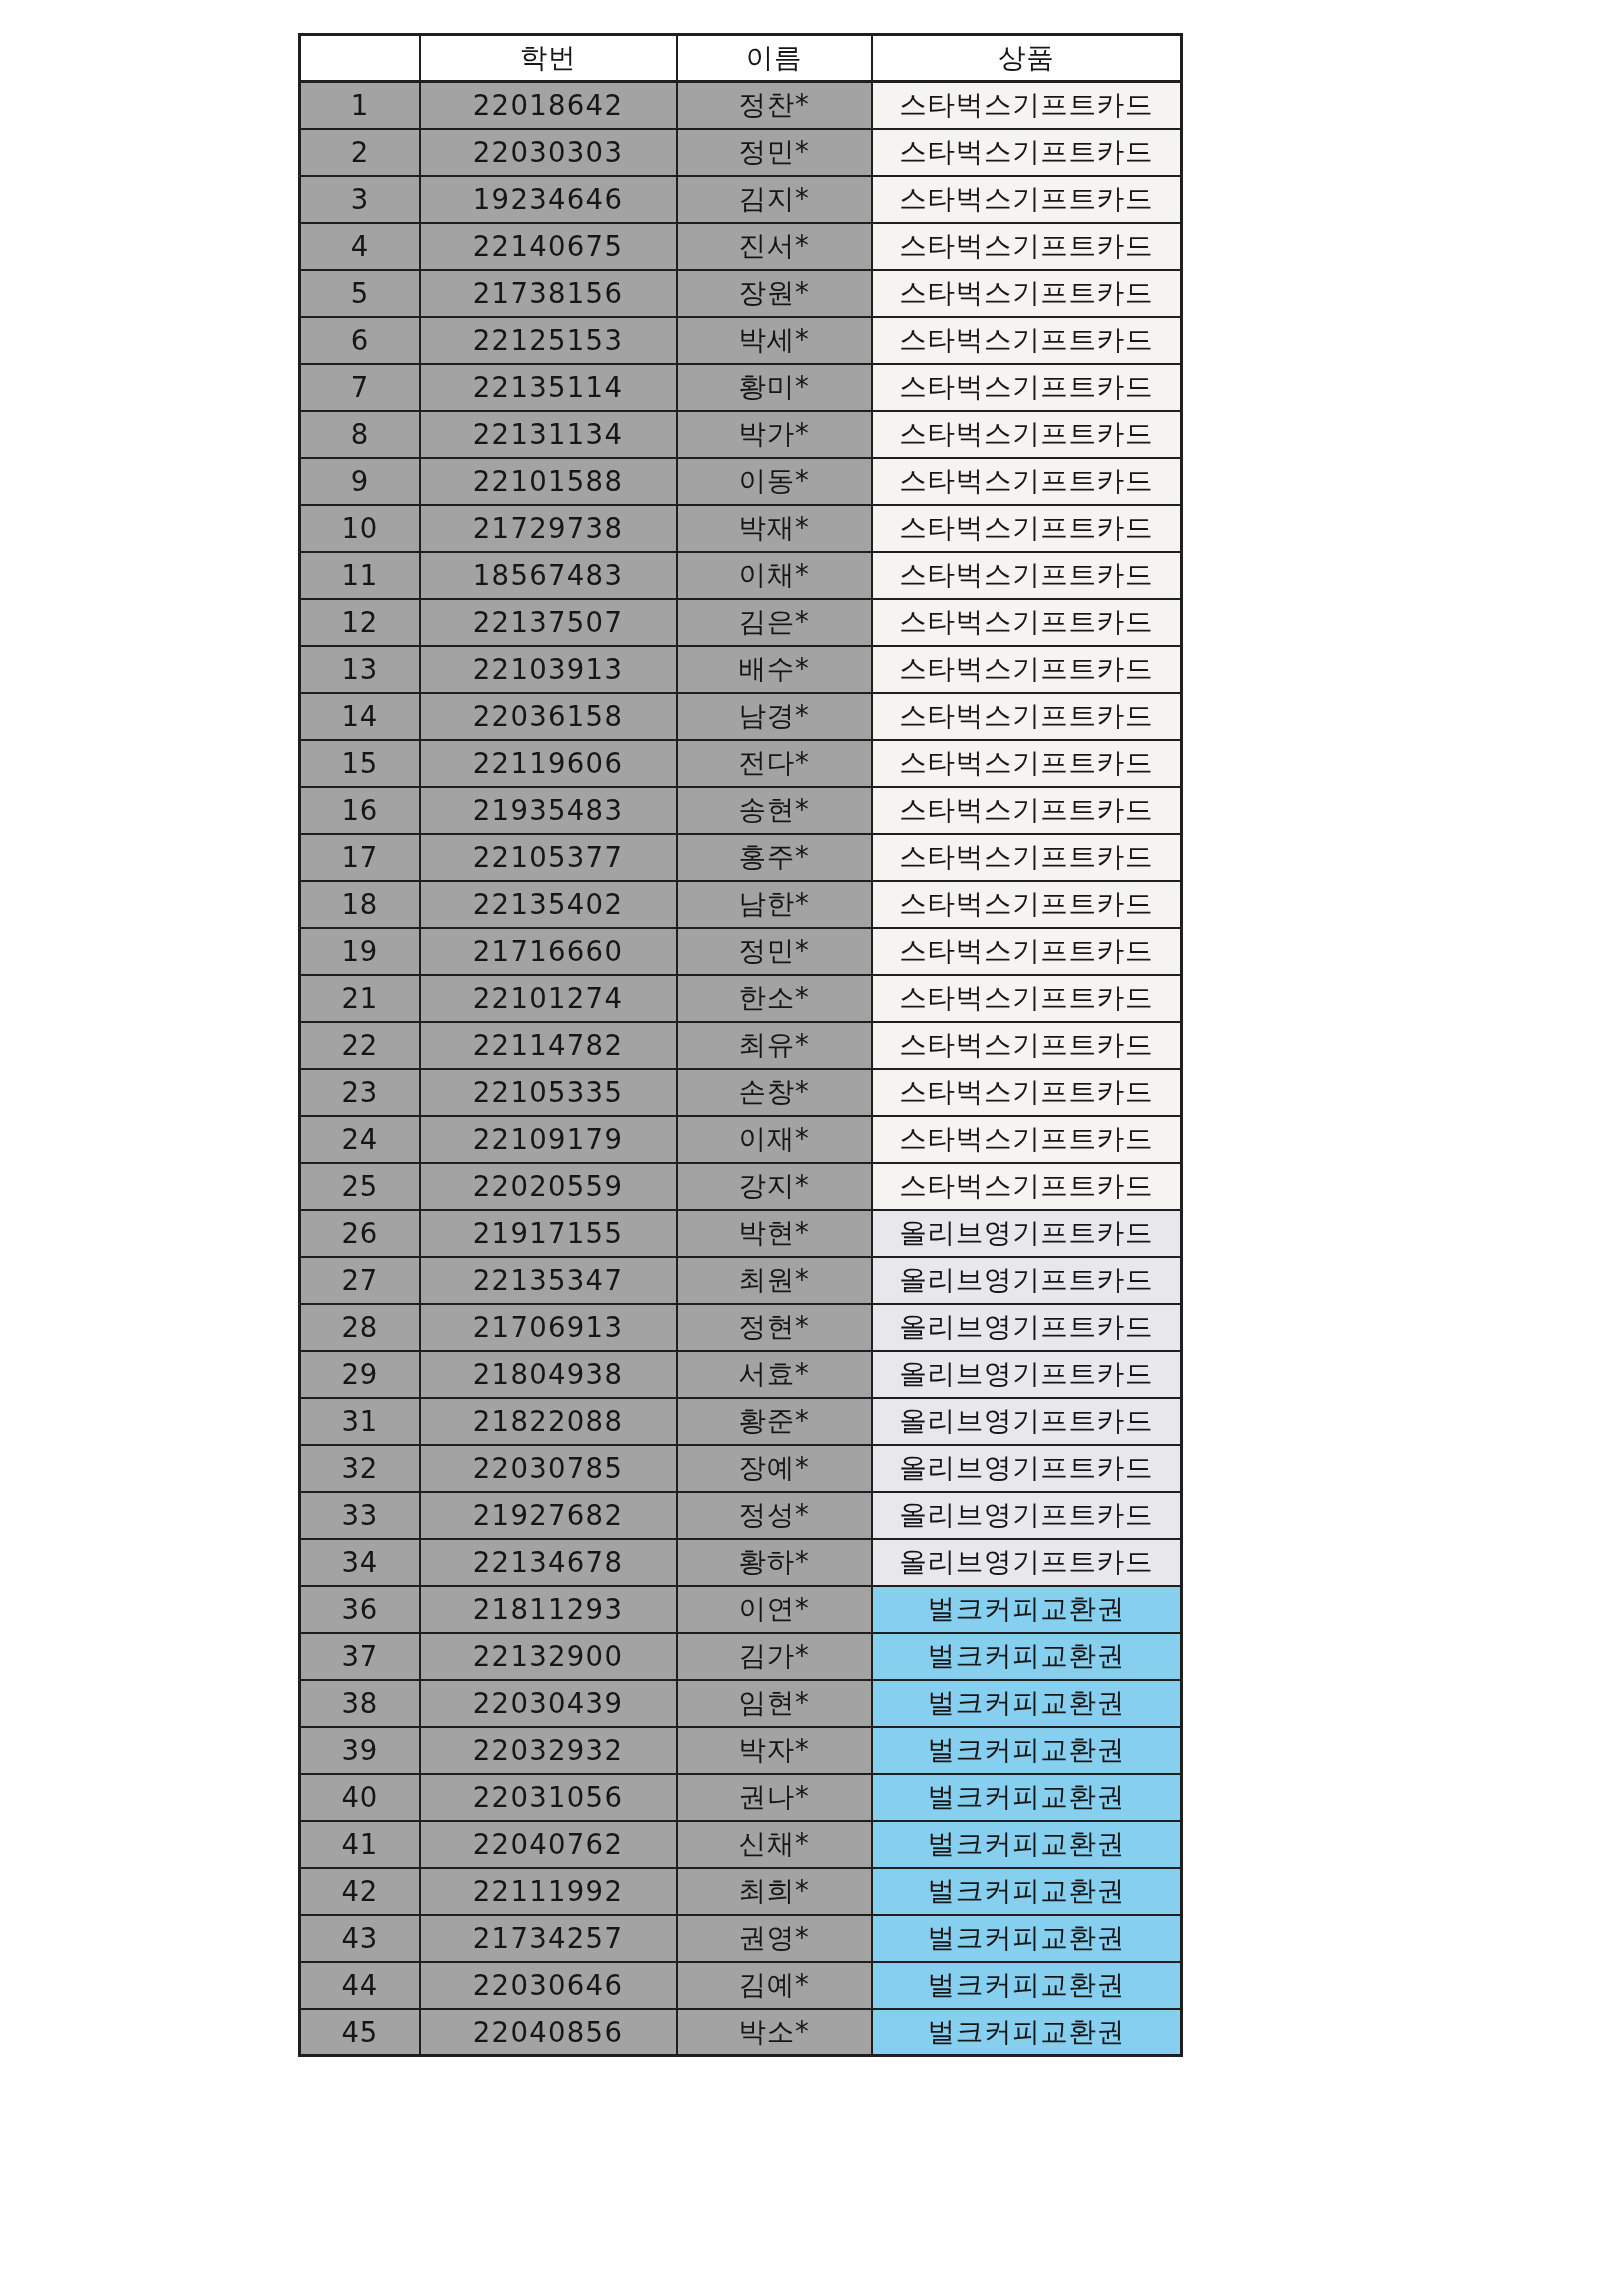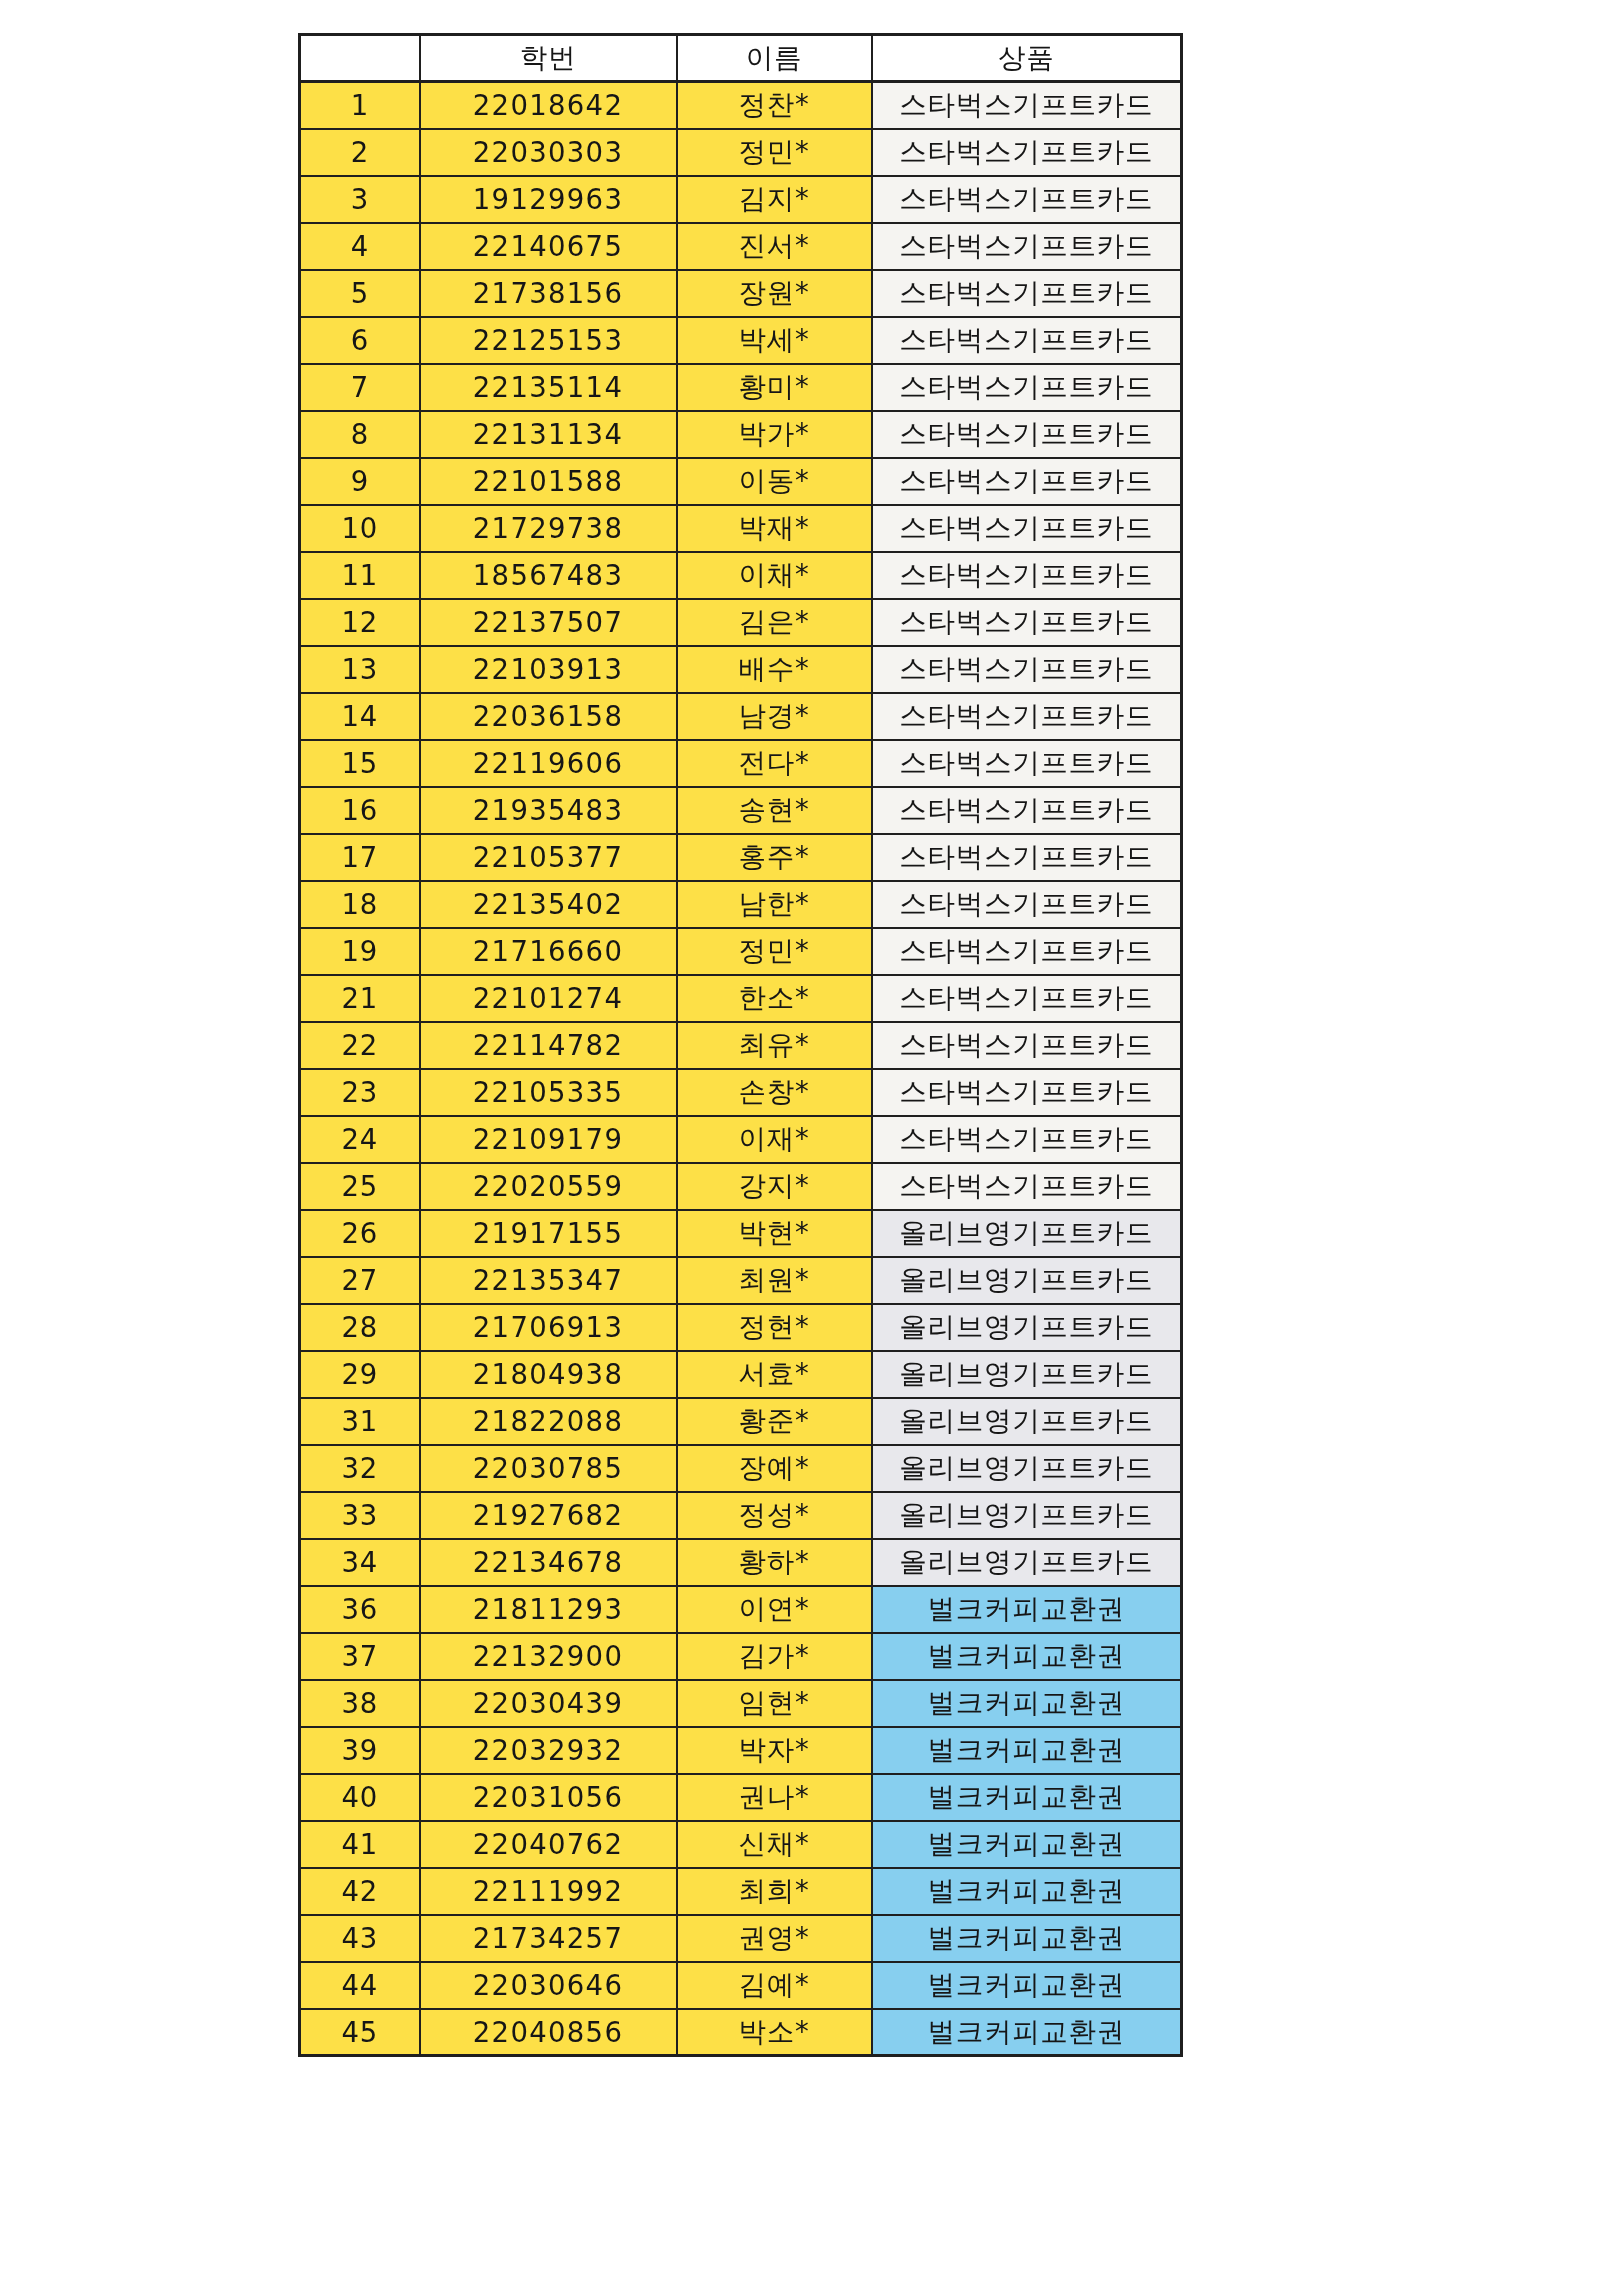--- a/index.html
+++ b/index.html
@@ -16,21 +16,21 @@
     overflow: hidden;
   }
   table.winners {
     position: absolute;
     left: 298px;
     top: 33px;
     width: 881px;
     border-collapse: collapse;
     table-layout: fixed;
     border: 3.9px solid #1f1f1f;
-    background: #fde047;
+    background: #a3a3a3;
   }
   table.winners col.c0 { width: 120px; }
   table.winners col.c1 { width: 257px; }
   table.winners col.c2 { width: 195px; }
   table.winners col.c3 { width: 310px; }
   table.winners th,
   table.winners td {
     height: 47px;
     box-sizing: border-box;
     border: 2px solid #1f1f1f;
@@ -78,21 +78,21 @@
     <td class="prize-cell" style="background-color: rgb(245, 244, 241);">스타벅스기프트카드</td>
   </tr>
         <tr>
     <td class="no-cell">2</td>
     <td class="id-cell">22030303</td>
     <td class="name-cell">정민*</td>
     <td class="prize-cell" style="background-color: rgb(245, 244, 241);">스타벅스기프트카드</td>
   </tr>
         <tr>
     <td class="no-cell">3</td>
-    <td class="id-cell">19129963</td>
+    <td class="id-cell">19234646</td>
     <td class="name-cell">김지*</td>
     <td class="prize-cell" style="background-color: rgb(245, 244, 241);">스타벅스기프트카드</td>
   </tr>
         <tr>
     <td class="no-cell">4</td>
     <td class="id-cell">22140675</td>
     <td class="name-cell">진서*</td>
     <td class="prize-cell" style="background-color: rgb(245, 244, 241);">스타벅스기프트카드</td>
   </tr>
         <tr>

